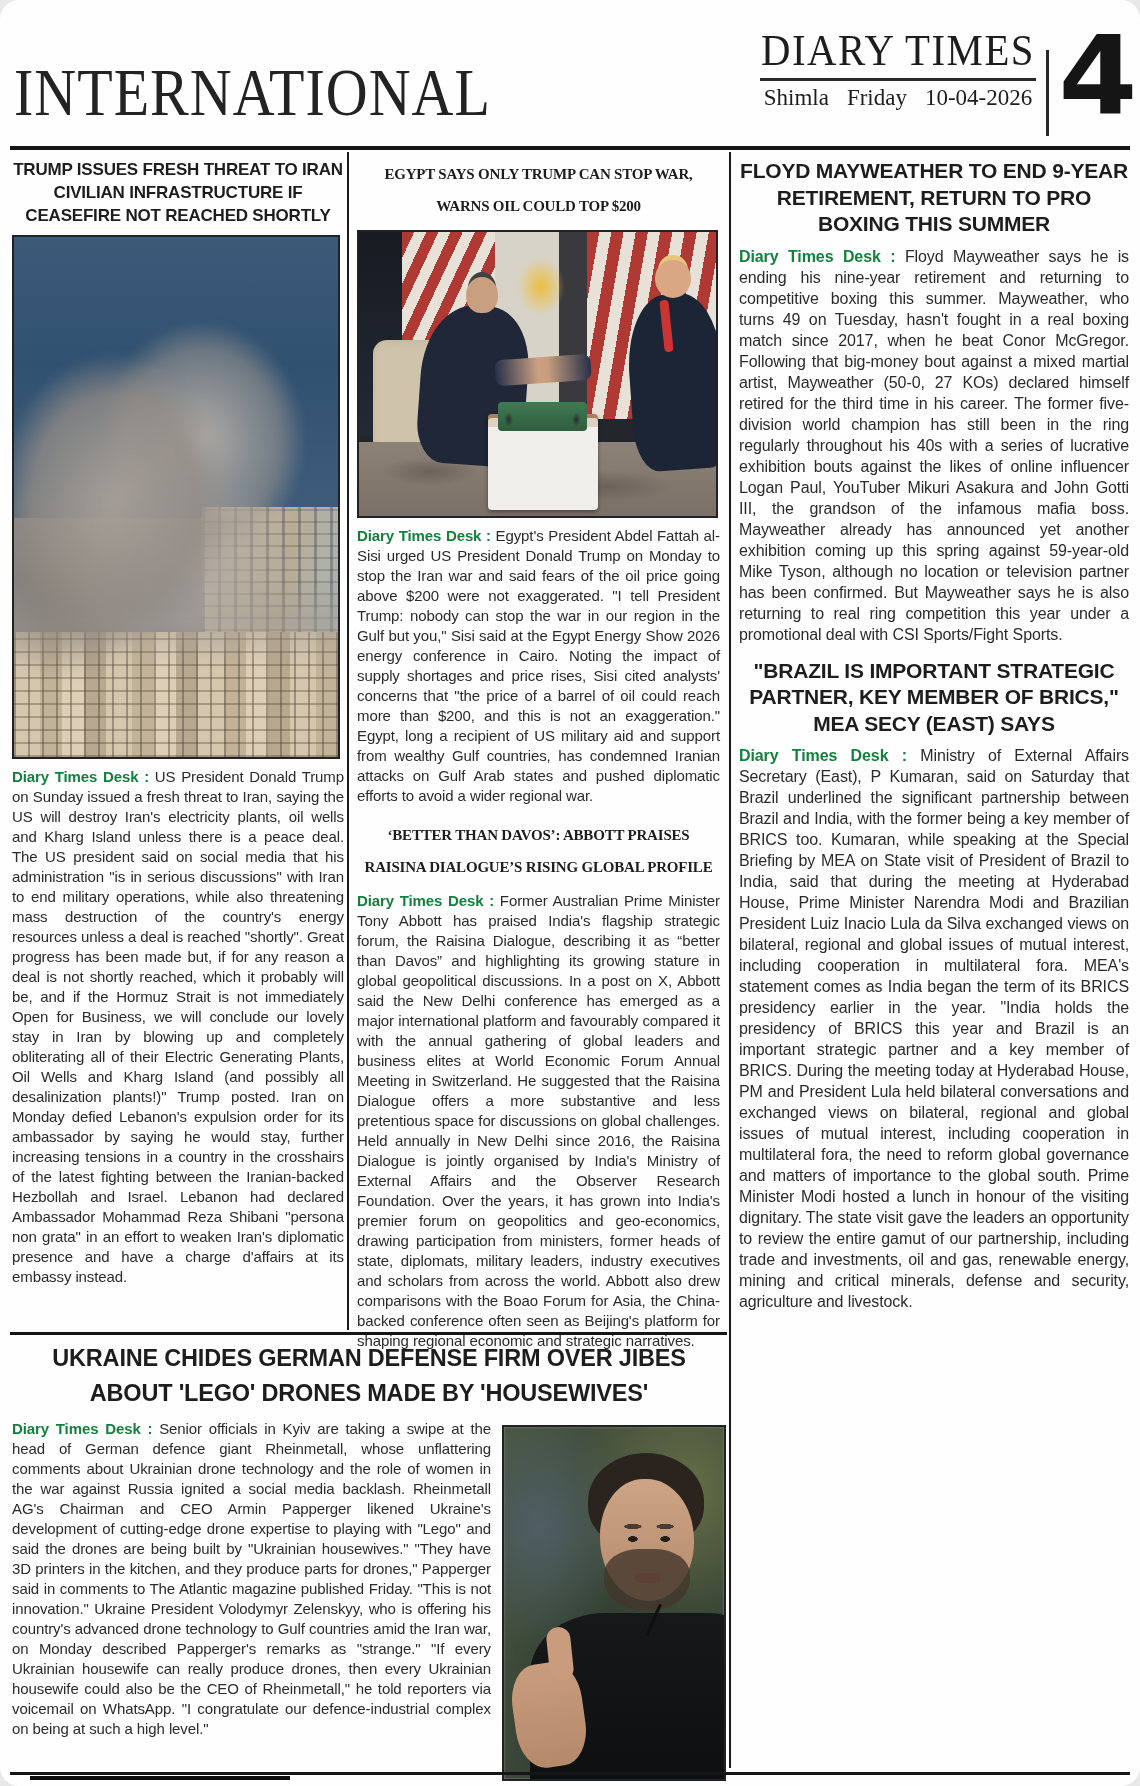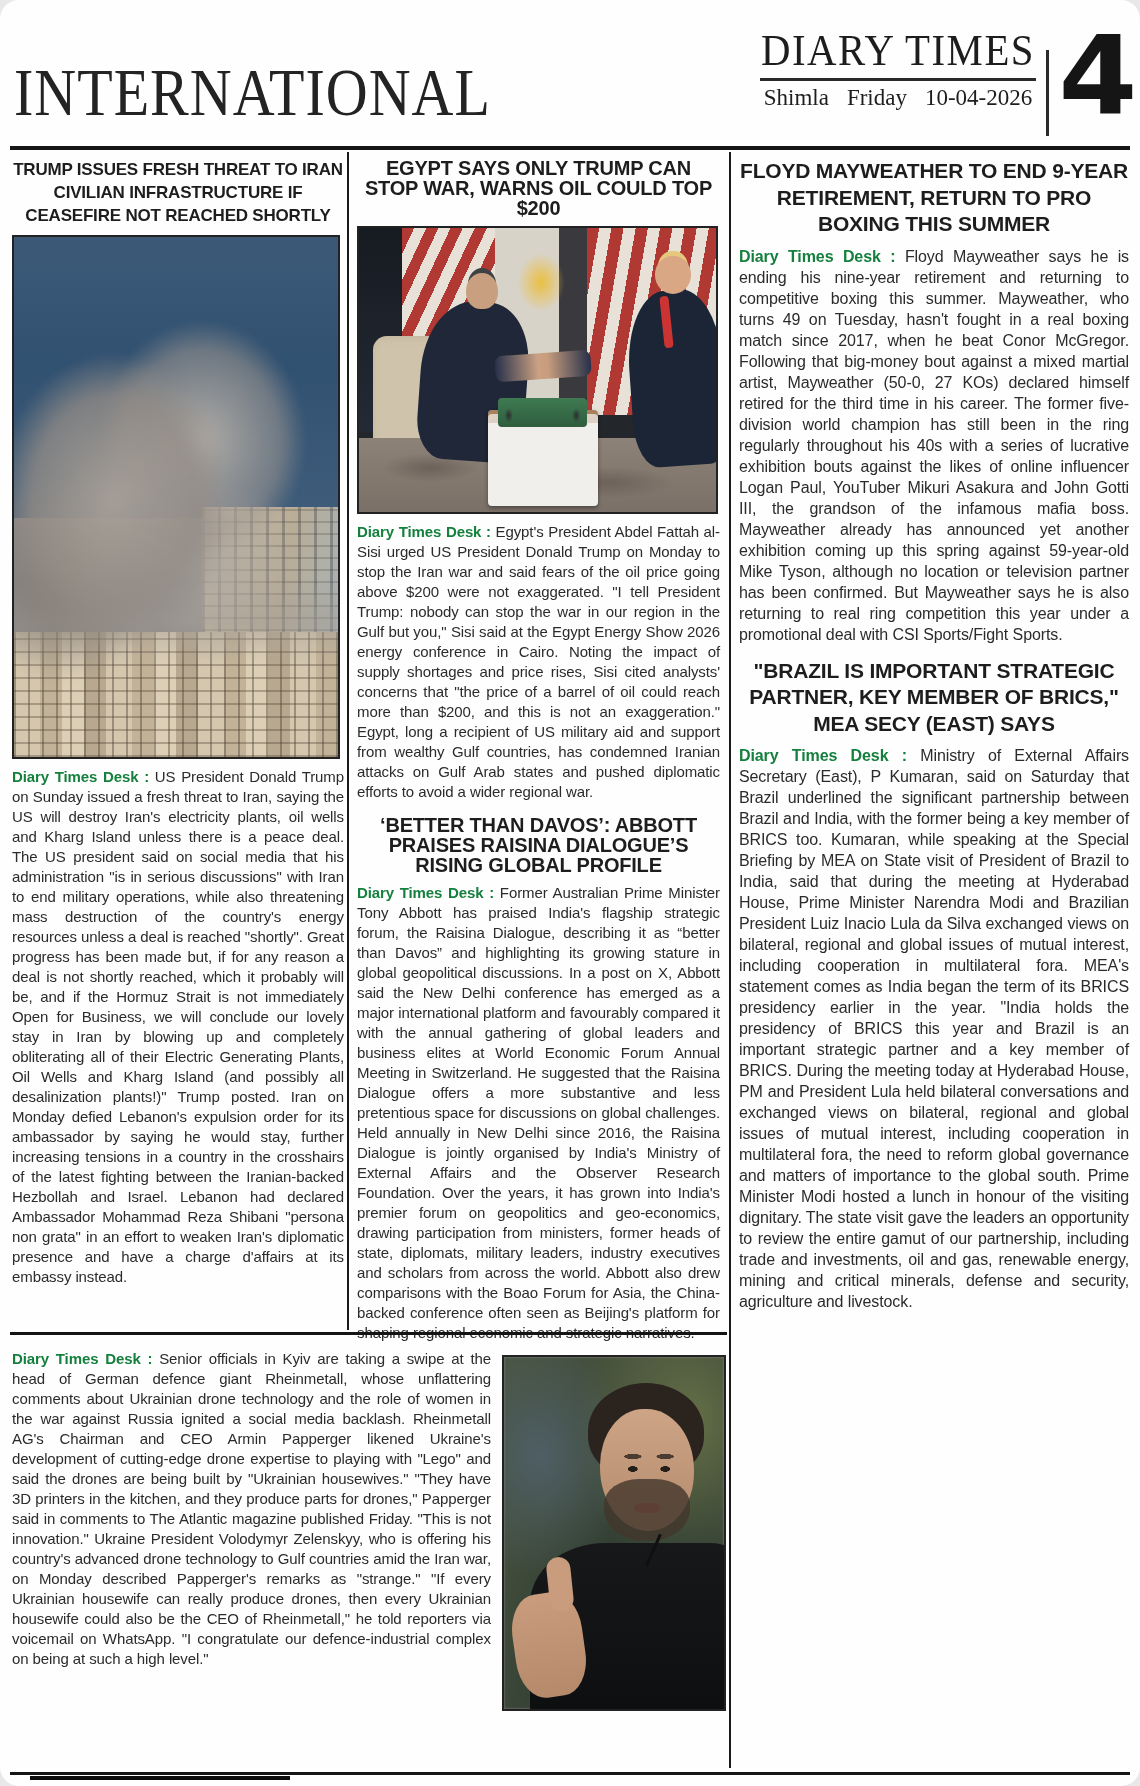--- a/index.html
+++ b/index.html
@@ -45,21 +45,21 @@
   .col { position:absolute; top:158px; }
   .col1 { left:12px;  width:332px; }
   .col2 { left:357px; width:363px; }
   .col3 { left:739px; width:390px; }
 
   .headline {
     font-weight:700; text-align:center; color:#1d1d1d;
     letter-spacing:-0.2px;
   }
   .h-small { font-size:17px;   line-height:23px; }
-  .h-mid   { font-size:20px; line-height:20px; }
+  .h-mid   { font-size:15px; line-height:32px;font-family:Liberation Serif, serif; }
   .h-big   { font-size:21px;   line-height:26.5px; }
   .h-banner{ font-size:23.5px; line-height:35px; }
 
   .body {
     text-align:justify; color:#2b2b2b;
     font-size:15px; line-height:20px; letter-spacing:-0.1px;
     margin-top:8px;
   }
   .col3 .body { font-size:16px; line-height:21px; }
   .byline { font-weight:700; color:#15803d; }
@@ -253,20 +253,21 @@
 
   <section class="col col3">
     <h2 class="headline h-big">FLOYD MAYWEATHER TO END 9-YEAR RETIREMENT, RETURN TO PRO BOXING THIS SUMMER</h2>
     <p class="body"><strong class="byline">Diary Times Desk :</strong> <span>Floyd Mayweather says he is ending his nine-year retirement and returning to competitive boxing this summer. Mayweather, who turns 49 on Tuesday, hasn't fought in a real boxing match since 2017, when he beat Conor McGregor. Following that big-money bout against a mixed martial artist, Mayweather (50-0, 27 KOs) declared himself retired for the third time in his career. The former five-division world champion has still been in the ring regularly throughout his 40s with a series of lucrative exhibition bouts against the likes of online influencer Logan Paul, YouTuber Mikuri Asakura and John Gotti III, the grandson of the infamous mafia boss. Mayweather already has announced yet another exhibition coming up this spring against 59-year-old Mike Tyson, although no location or television partner has been confirmed. But Mayweather says he is also returning to real ring competition this year under a promotional deal with CSI Sports/Fight Sports.</span></p>
     <h2 class="headline h-big mt">"BRAZIL IS IMPORTANT STRATEGIC PARTNER, KEY MEMBER OF BRICS," MEA SECY (EAST) SAYS</h2>
     <p class="body"><strong class="byline">Diary Times Desk :</strong> <span>Ministry of External Affairs Secretary (East), P Kumaran, said on Saturday that Brazil underlined the significant partnership between Brazil and India, with the former being a key member of BRICS too. Kumaran, while speaking at the Special Briefing by MEA on State visit of President of Brazil to India, said that during the meeting at Hyderabad House, Prime Minister Narendra Modi and Brazilian President Luiz Inacio Lula da Silva exchanged views on bilateral, regional and global issues of mutual interest, including cooperation in multilateral fora. MEA's statement comes as India began the term of its BRICS presidency earlier in the year. "India holds the presidency of BRICS this year and Brazil is an important strategic partner and a key member of BRICS. During the meeting today at Hyderabad House, PM and President Lula held bilateral conversations and exchanged views on bilateral, regional and global issues of mutual interest, including cooperation in multilateral fora, the need to reform global governance and matters of importance to the global south. Prime Minister Modi hosted a lunch in honour of the visiting dignitary. The state visit gave the leaders an opportunity to review the entire gamut of our partnership, including trade and investments, oil and gas, renewable energy, mining and critical minerals, defense and security, agriculture and livestock.</span></p>
   </section>
 
   <div class="rule-bottom-section"></div>
   <section class="bottom-section">
+    <h2 class="headline h-banner">UKRAINE CHIDES GERMAN DEFENSE FIRM OVER JIBES ABOUT 'LEGO' DRONES MADE BY 'HOUSEWIVES'</h2>
     <div class="bottom-flex">
       <div class="bottom-body">
         <p class="body"><strong class="byline">Diary Times Desk :</strong> <span>Senior officials in Kyiv are taking a swipe at the head of German defence giant Rheinmetall, whose unflattering comments about Ukrainian drone technology and the role of women in the war against Russia ignited a social media backlash. Rheinmetall AG's Chairman and CEO Armin Papperger likened Ukraine's development of cutting-edge drone expertise to playing with "Lego" and said the drones are being built by "Ukrainian housewives." "They have 3D printers in the kitchen, and they produce parts for drones," Papperger said in comments to The Atlantic magazine published Friday. "This is not innovation." Ukraine President Volodymyr Zelenskyy, who is offering his country's advanced drone technology to Gulf countries amid the Iran war, on Monday described Papperger's remarks as "strange." "If every Ukrainian housewife can really produce drones, then every Ukrainian housewife could also be the CEO of Rheinmetall," he told reporters via voicemail on WhatsApp. "I congratulate our defence-industrial complex on being at such a high level."</span></p>
       </div>
       <div class="photo photo-zelensky" title="Ukrainian President Volodymyr Zelenskyy gestures while speaking">
         <div class="z-bg"></div>
         <div class="z-body"></div>
         <div class="z-hair"></div>
         <div class="z-face"></div>
         <div class="z-brow"></div>

